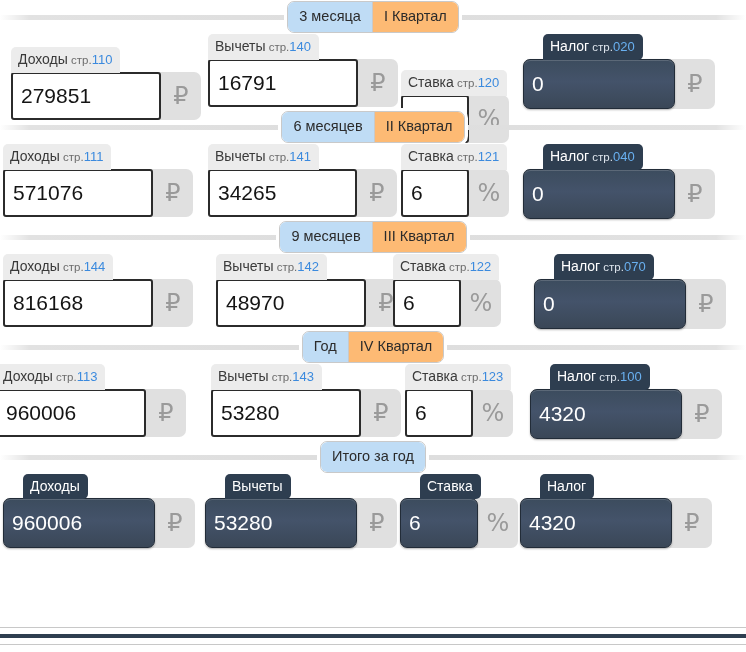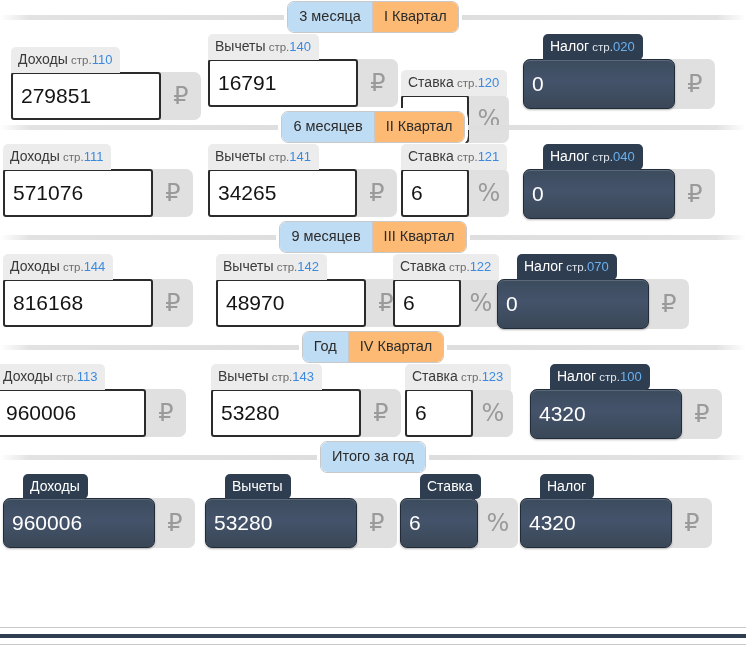--- a/index.html
+++ b/index.html
@@ -197,21 +197,21 @@
             <div class="suffix">₽</div>
           </div></div>
         <div class="field" style="left: 216px;"><div class="tag"><span>Вычеты</span><span class="pg"> стр.<b>142</b></span></div><div class="inputwrap">
             <div class="inp" style="width: 150px;">48970</div>
             <div class="suffix">₽</div>
           </div></div>
         <div class="field" style="left: 393px;"><div class="tag"><span>Ставка</span><span class="pg"> стр.<b>122</b></span></div><div class="inputwrap">
             <div class="inp" style="width: 68px;">6</div>
             <div class="suffix">%</div>
           </div></div>
-        <div class="field" style="left: 497px;"><div class="tag dark"><span>Налог</span><span class="pg"> стр.<b>070</b></span></div><div class="inputwrap">
+        <div class="field" style="left: 534px;"><div class="tag dark"><span>Налог</span><span class="pg"> стр.<b>070</b></span></div><div class="inputwrap">
             <div class="inp dark" style="width: 152px;">0</div>
             <div class="suffix">₽</div>
           </div></div>
       </div>
       <div class="sep">
         <div class="rule"></div>
         <div class="tabs">
           <div class="tab active">Год</div>
           <div class="tab">IV Квартал</div>
         </div>

